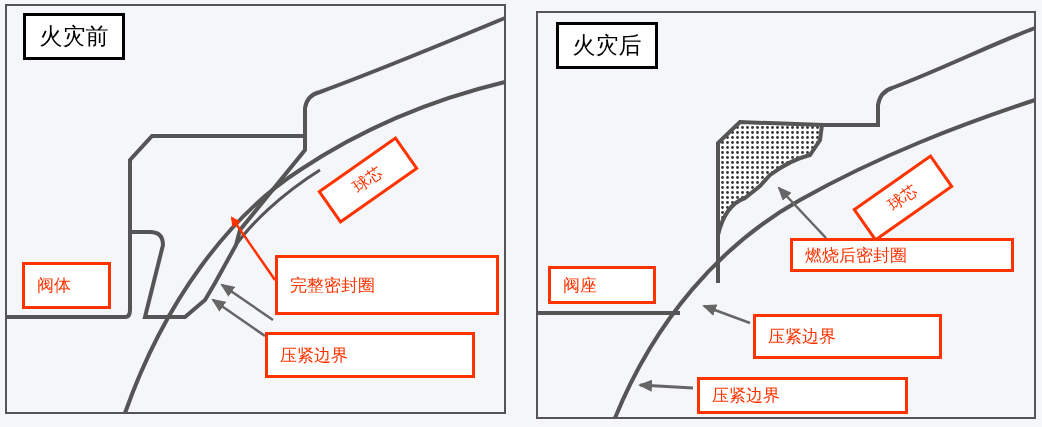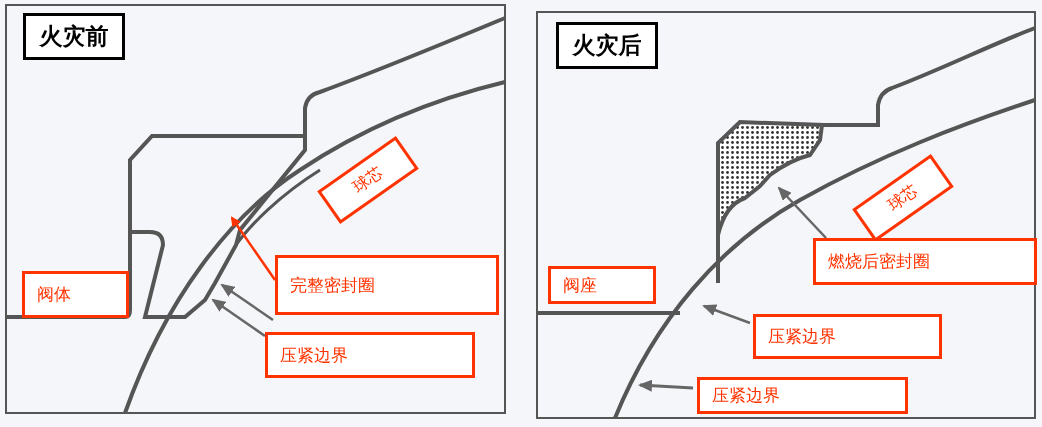--- a/index.html
+++ b/index.html
@@ -3,21 +3,21 @@
   <meta charset="utf-8">
   <style>
     html, body { margin: 0; padding: 0; background: #f4f6f9; }
     body { width: 1042px; height: 427px; position: relative; overflow: hidden;
            font-family: "DejaVu Sans", "Liberation Sans", sans-serif; }
     svg { position: absolute; left: 0; top: 0; }
     .lbl { position: absolute; box-sizing: border-box; background: #ffffff;
            border: 3px solid #ff3300; color: #ff3300; font-size: 17px;
            display: flex; align-items: center; padding-left: 12px; white-space: nowrap; }
     .title { position: absolute; box-sizing: border-box; background: #ffffff;
-             border: 3px solid #000000; color: #000000; font-size: 23px; font-weight: bold;
+             border: 3px solid #000000; color: #000000; font-size: 23px; font-weight: normal;
              display: flex; align-items: center; justify-content: center; white-space: nowrap; }
     .rot { position: absolute; box-sizing: border-box; background: #ffffff;
            border: 3px solid #ff3300; color: #ff3300; font-size: 16px;
            display: flex; align-items: center; justify-content: center;
            transform-origin: center center; font-family: "DejaVu Serif", serif; }
   </style>
 </head>
 <body>
 
 <svg width="1042" height="427" viewBox="0 0 1042 427">
@@ -65,22 +65,22 @@
     <line x1="826" y1="238" x2="779" y2="188" stroke="#666" stroke-width="2.5" marker-end="url(#arrowGray)"></line>
 
     <line x1="750" y1="323" x2="704" y2="306" stroke="#666" stroke-width="2.5" marker-end="url(#arrowGray)"></line>
 
     <line x1="693" y1="388" x2="640" y2="385" stroke="#666" stroke-width="3" marker-end="url(#arrowGray)"></line>
   </g>
 </svg>
 
 <div class="title" style="left:23px; top:13px; width:102px; height:47px;">火灾前</div>
 <div class="rot" style="left:320px; top:160px; width:96px; height:40px; transform: rotate(-35deg);">球芯</div>
-<div class="lbl" style="left:22px; top:271px; width:107px; height:47px;">阀体</div>
+<div class="lbl" style="left:22px; top:262px; width:89px; height:47px;">阀体</div>
 <div class="lbl" style="left:275px; top:255px; width:224px; height:60px;">完整密封圈</div>
 <div class="lbl" style="left:265px; top:332px; width:210px; height:46px;">压紧边界</div>
 
 <div class="title" style="left:556px; top:22px; width:102px; height:47px;">火灾后</div>
 <div class="rot" style="left:855px; top:178px; width:96px; height:40px; transform: rotate(-35deg);">球芯</div>
-<div class="lbl" style="left:790px; top:238px; width:224px; height:47px;margin-left:23px;">燃烧后密封圈</div>
+<div class="lbl" style="left:790px; top:238px; width:224px; height:34px;">燃烧后密封圈</div>
 <div class="lbl" style="left:548px; top:266px; width:108px; height:38px;">阀座</div>
 <div class="lbl" style="left:753px; top:314px; width:189px; height:45px;">压紧边界</div>
 <div class="lbl" style="left:697px; top:377px; width:211px; height:37px;">压紧边界</div>
 
 </body></html>

